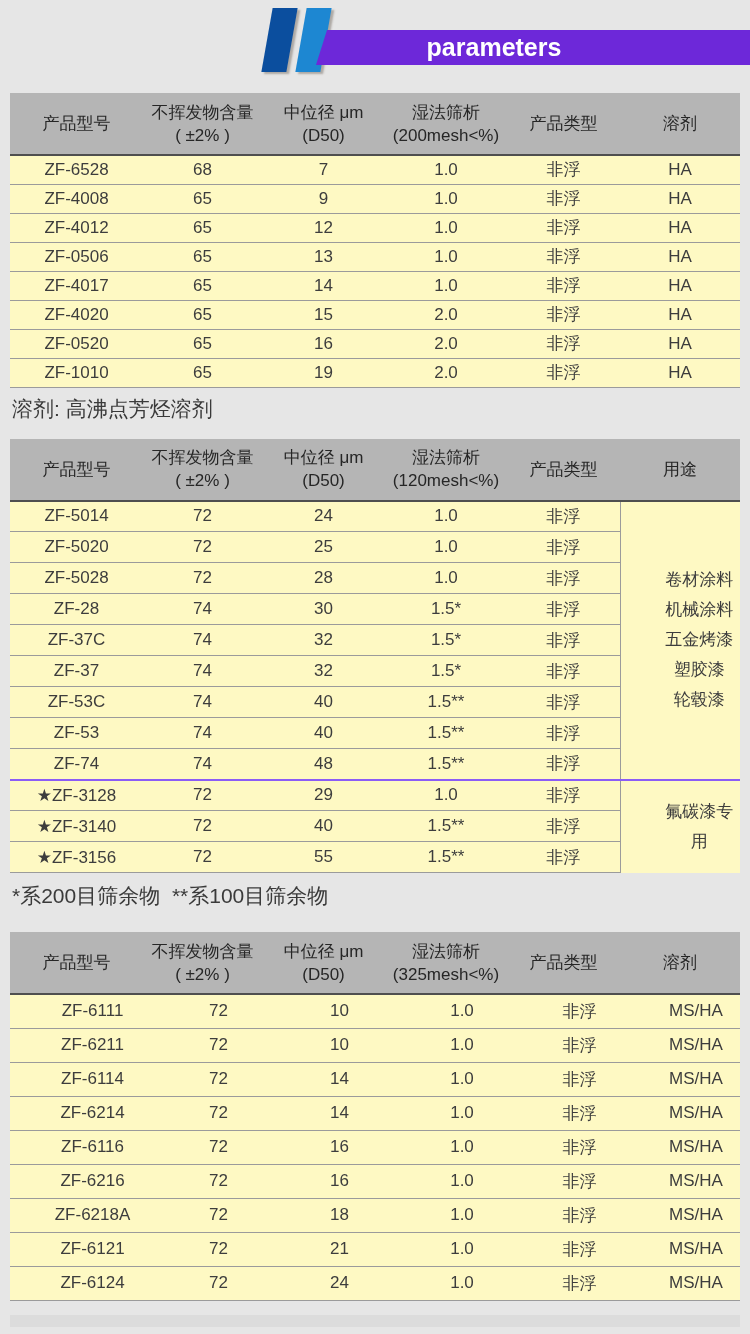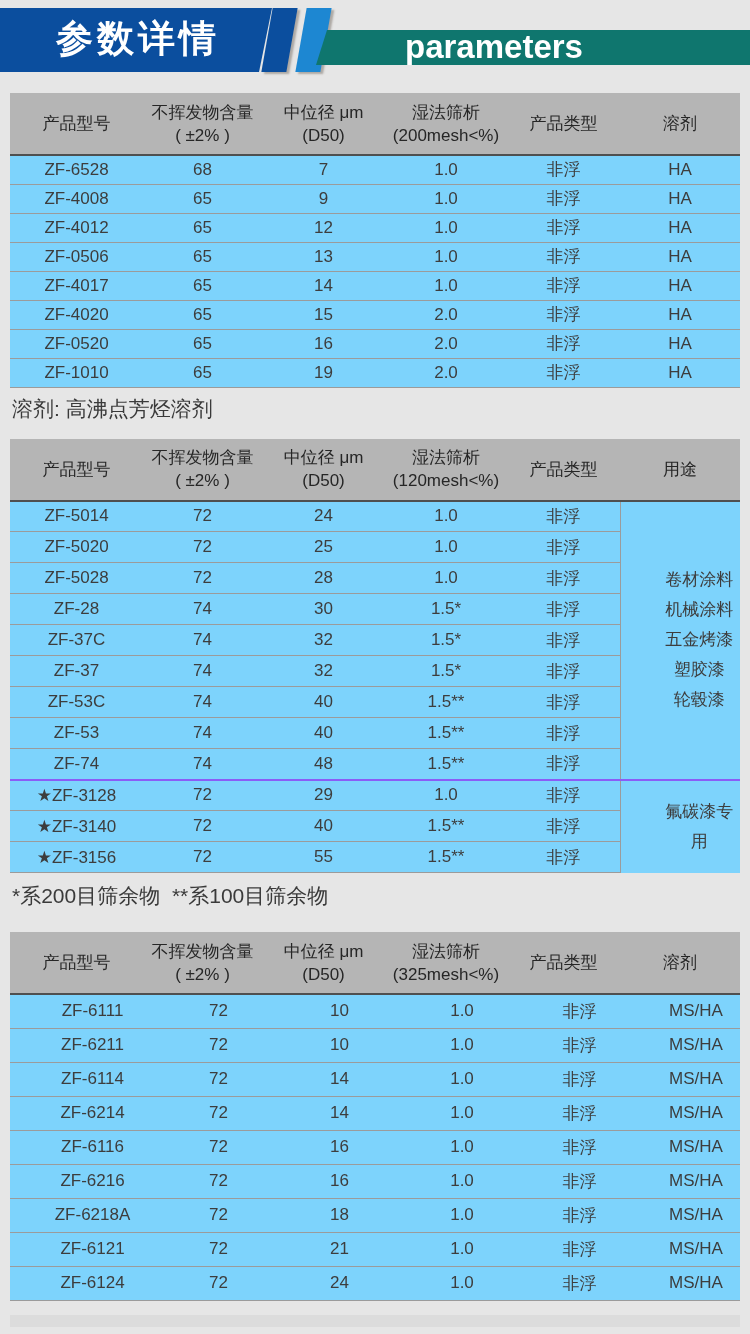--- a/index.html
+++ b/index.html
@@ -22,30 +22,30 @@
   }
   .stripe {
     position:absolute; top:8px; height:64px;
     transform:skewX(-10deg);
     box-shadow:3px 2px 2px rgba(70,55,40,.35);
   }
   .stripe-dark  { left:267px; width:25px; background:#0b4e9e; }
   .stripe-light { left:301px; width:25px; background:#1d87d2; }
   .banner-light {
     position:absolute; left:316px; right:0; top:30px; height:35px;
-    background:#0f766e;
+    background:#6d28d9;
     clip-path:polygon(11px 0, 100% 0, 100% 100%, 0 100%);
     filter:drop-shadow(2px 2px 2px rgba(70,55,40,.4));
-    color:#fff; font-size:33px; font-weight:bold;
+    color:#fff; font-size:25px; font-weight:bold;
     line-height:34px; text-align:center; padding-right:78px;
   }
 
   
   .content { padding:0 10px; }
-  table.ptable { width:730px; border-collapse:collapse; background:#7dd3fc; table-layout:fixed; }
+  table.ptable { width:730px; border-collapse:collapse; background:#fef9c3; table-layout:fixed; }
   .c0{width:133px}.c1{width:119px}.c2{width:123px}.c3{width:122px}.c4{width:113px}.c5{width:120px}
   table.ptable th {
     background:#b5b5b5; border-bottom:2px solid #4f4f4f;
     font-weight:normal; color:#262626; font-size:17px;
     height:62px; text-align:center; vertical-align:middle; line-height:23px;
   }
   table.ptable td {
     border-top:1px solid #9b9b9b; text-align:center; vertical-align:middle;
     font-size:17px; color:#3d3d3d;
   }
@@ -61,23 +61,20 @@
   .note {
     font-size:21px; color:#3a3a3a; padding:9px 2px 0; white-space:pre-wrap;
   }
   .note-t1 { padding-top:7px; }
   .footer-bar { margin-top:14px; height:12px; background:#dcdcdc; }
 </style>
 </head>
 <body>
 
 <header class="banner">
-  <div class="banner-dark">
-    <span>参数详情</span>
-  </div>
   <div class="stripe stripe-dark"></div>
   <div class="stripe stripe-light"></div>
   <div class="banner-light">
     <span>parameters</span>
   </div>
 </header>
 
 <main class="content">
   <section>
       <table class="ptable t0">

